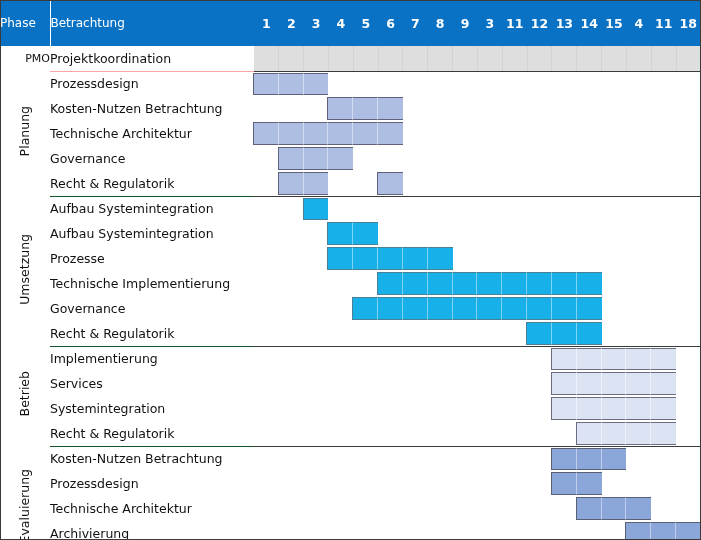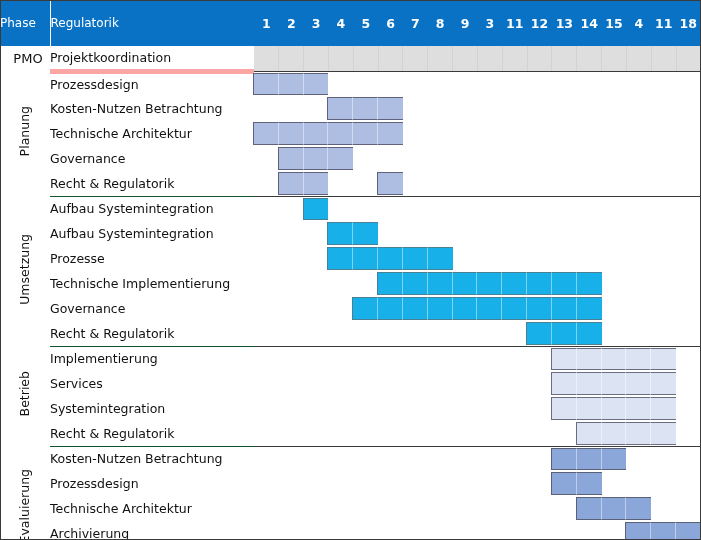--- a/index.html
+++ b/index.html
@@ -75,41 +75,41 @@
   .phase-rot {
     writing-mode: vertical-rl;
     transform: rotate(180deg);
     font-size: 12.5px;
     color: #111111;
     white-space: nowrap;
     display: inline-block;
     line-height: 1;
   }
   .phase-flat {
-    font-size: 13px;
+    font-size: 11px;
     color: #111111;
     display: block;
-    text-align: center;
+    text-align: right;
     padding-left: 6px;
   }
 
   
   .wp-cell {
     border-right: 1px solid #3a3a3a;
     border-bottom: 1px solid #9b9b9b;
     font-size: 12.5px;
     color: #111111;
     padding-left: 6px;
     height: 25px;
     background: #ffffff;
     white-space: nowrap;
     box-sizing: border-box;
   }
   .wp-cell.group-end { border-bottom: 1px solid #14532d; }
-  .wp-cell.pmo { border-bottom: 5px solid #fca5a5; margin-left: 39px; }
+  .wp-cell.pmo { border-bottom: 1px solid #fca5a5; margin-left: 39px; }
 
   
   .tl-cell {
     border-right: 1px solid #d8d8d8;
     border-bottom: 1px solid #9b9b9b;
     height: 25px;
     padding: 0;
     position: relative;
     background: #ffffff;
     box-sizing: border-box;
@@ -174,21 +174,21 @@
         <col style="width: 24.8333px;">
         <col style="width: 24.8333px;">
         <col style="width: 24.8333px;">
         <col style="width: 24.8333px;">
         <col style="width: 24.8333px;">
         <col style="width: 24.8333px;">
       </colgroup>
     <thead>
       <tr>
         <th class="hdr-cell phase">Phase</th>
-        <th class="hdr-cell">Regulatorik</th>
+        <th class="hdr-cell">Betrachtung</th>
 
       <th class="hdr-num">1</th>
           <th class="hdr-num">2</th>
           <th class="hdr-num">3</th>
           <th class="hdr-num">4</th>
           <th class="hdr-num">5</th>
           <th class="hdr-num">6</th>
           <th class="hdr-num">7</th>
           <th class="hdr-num">8</th>
           <th class="hdr-num">9</th>

